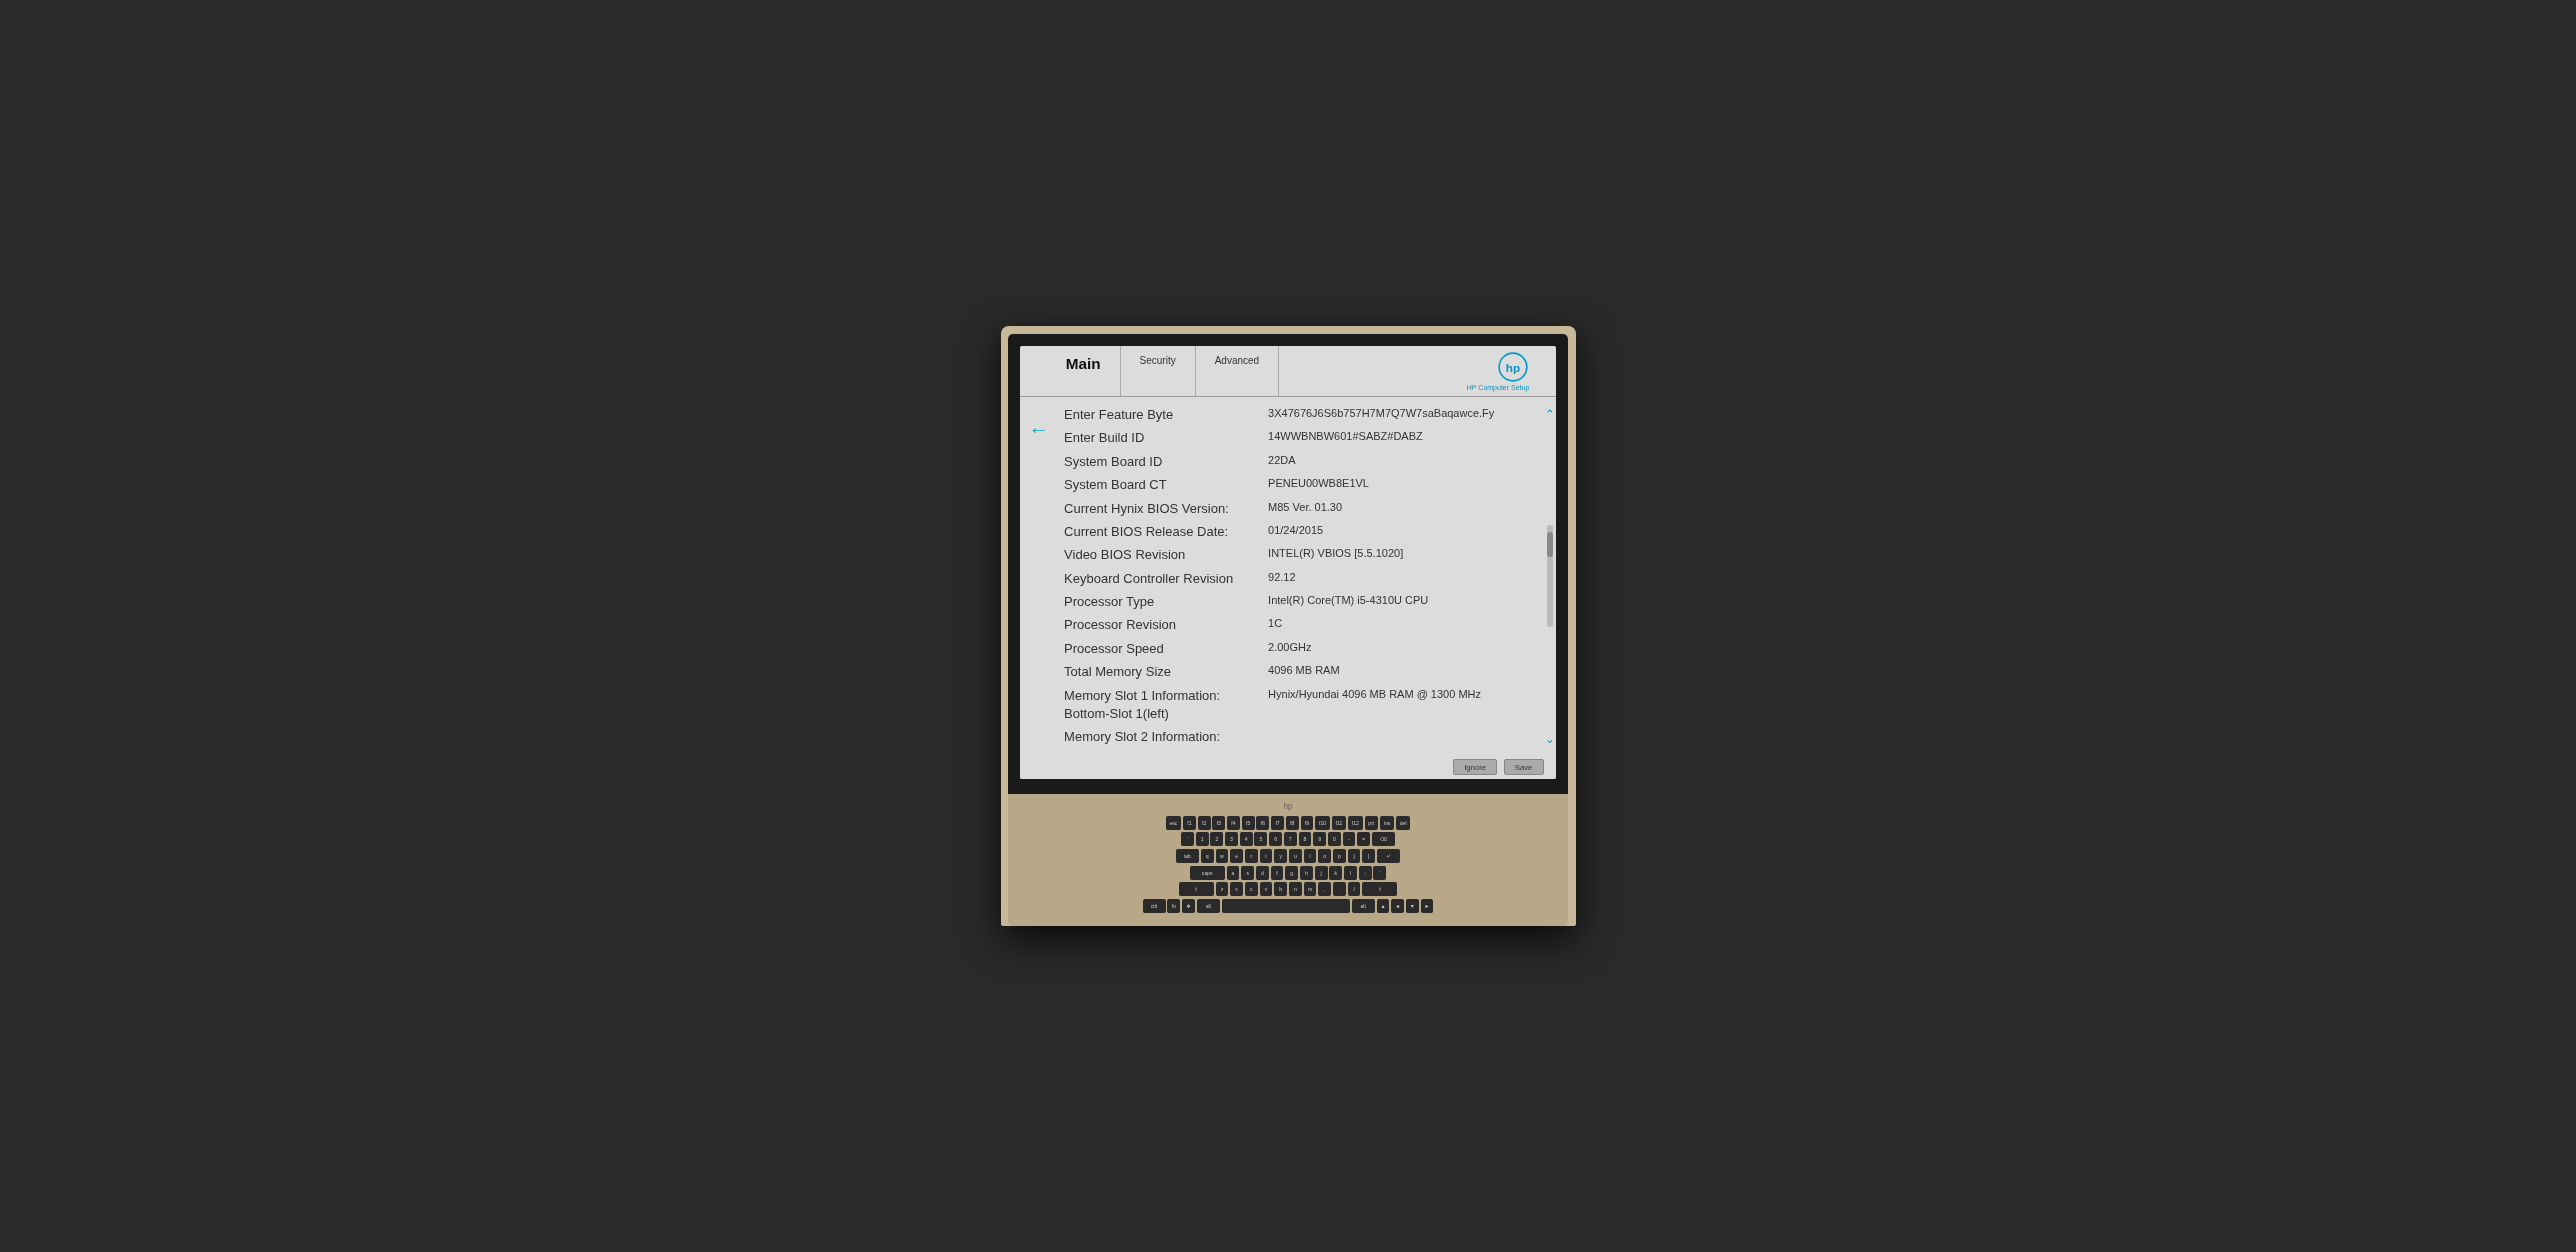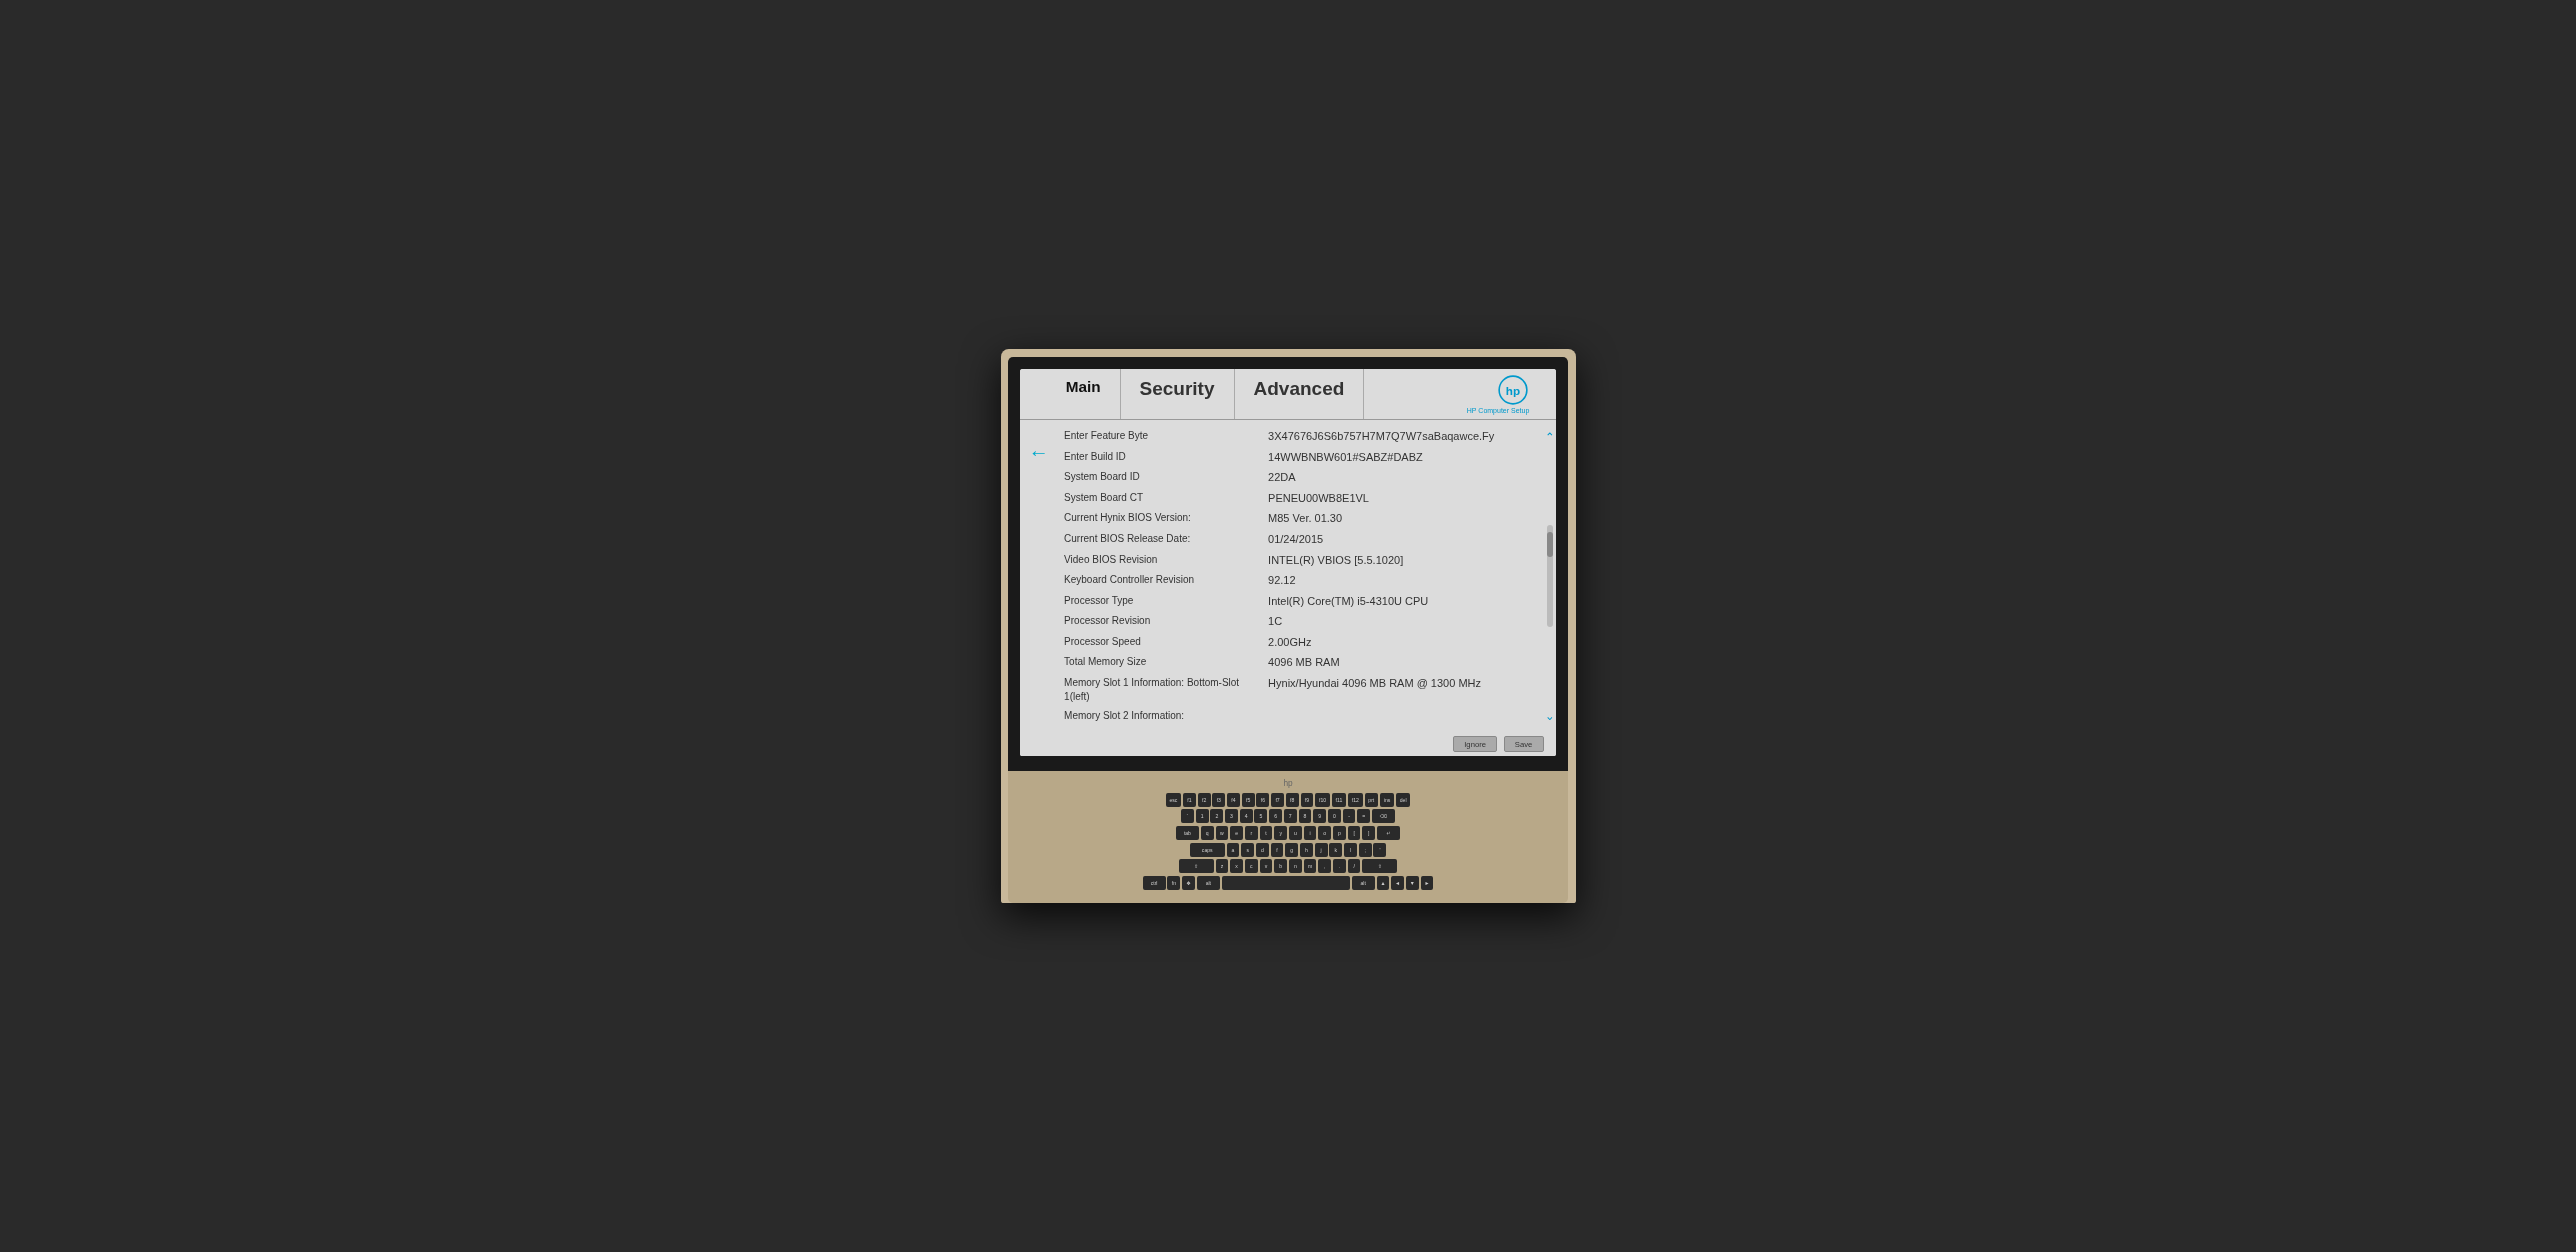--- a/index.html
+++ b/index.html
@@ -52,26 +52,25 @@
       display: flex;
       align-items: stretch;
       border-bottom: 1.3px solid #999;
       background: #dcdcdc;
       padding: 0 27px;
       position: relative;
     }
 
     .bios-nav-tab {
       padding: 9px 19px;
-      font-size: 19px;
+      font-size: 10px;
       color: #333;
       cursor: pointer;
       border-right: 0.6px solid #aaa;
       position: relative;
-      font-weight: bold;
     }
 
     .bios-nav-tab.active {
       font-weight: bold;
       color: #111;
     }
 
     .bios-nav-tab:first-child {
       font-weight: bold;
       font-size: 15.3px;
@@ -130,21 +129,21 @@
     .bios-row {
       display: flex;
       align-items: flex-start;
       padding: 2.6px 0;
       border-bottom: none;
     }
 
     .bios-row-label {
       width: 204px;
       min-width: 204px;
-      font-size: 10px;
+      font-size: 13px;
       color: #333;
       padding-right: 6.4px;
       line-height: 1.4;
     }
 
     .bios-row-value {
       flex: 1;
       font-size: 11px;
       color: #333;
       line-height: 1.4;

